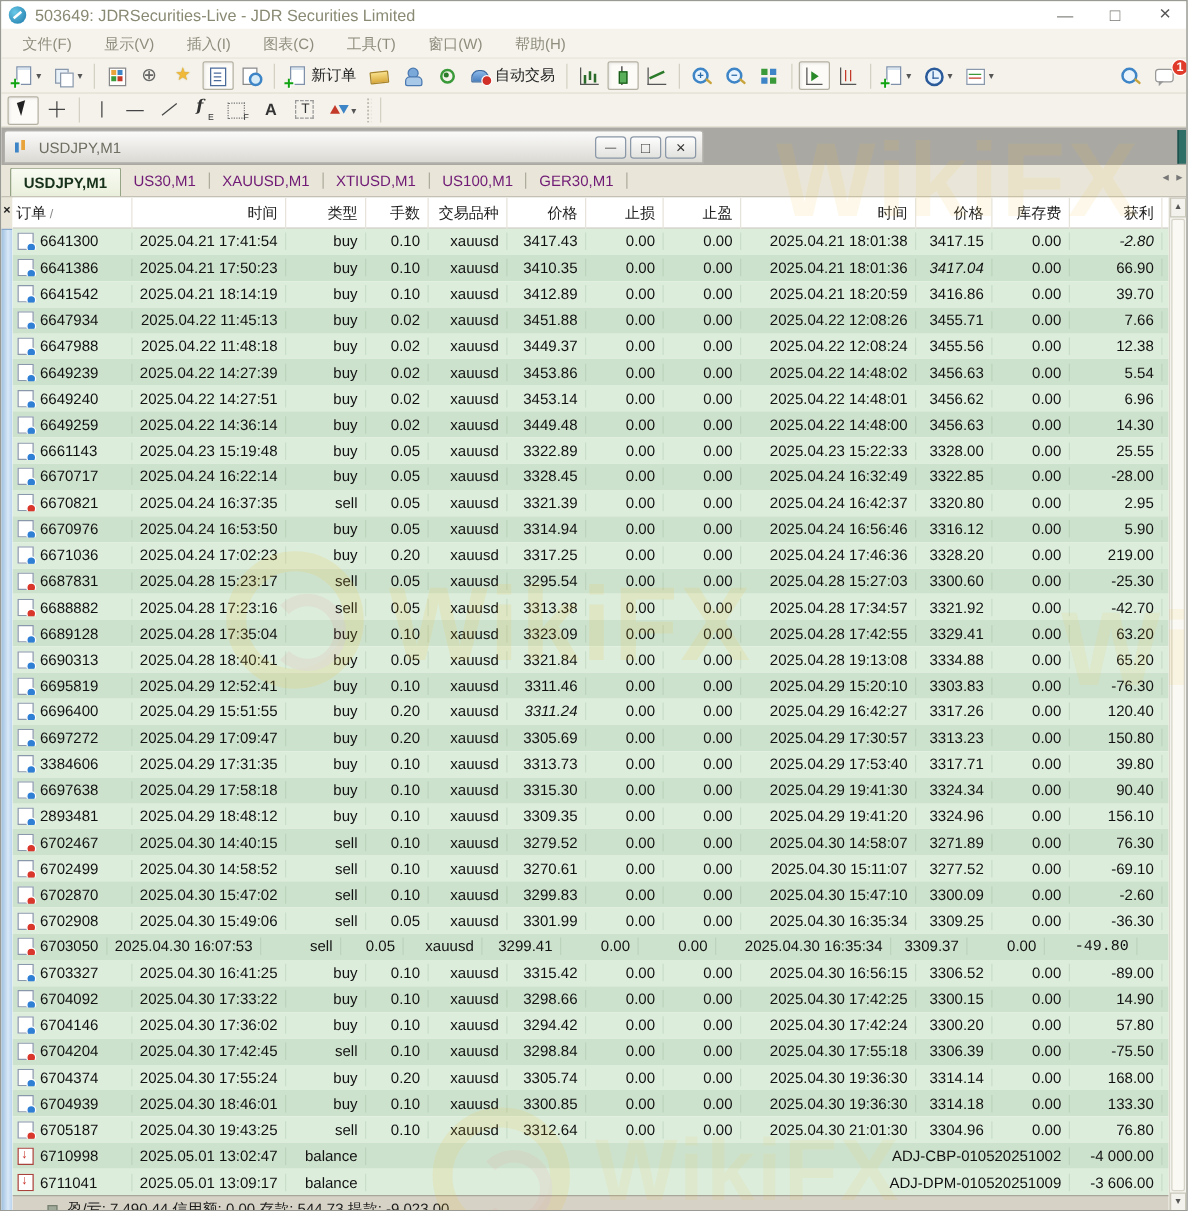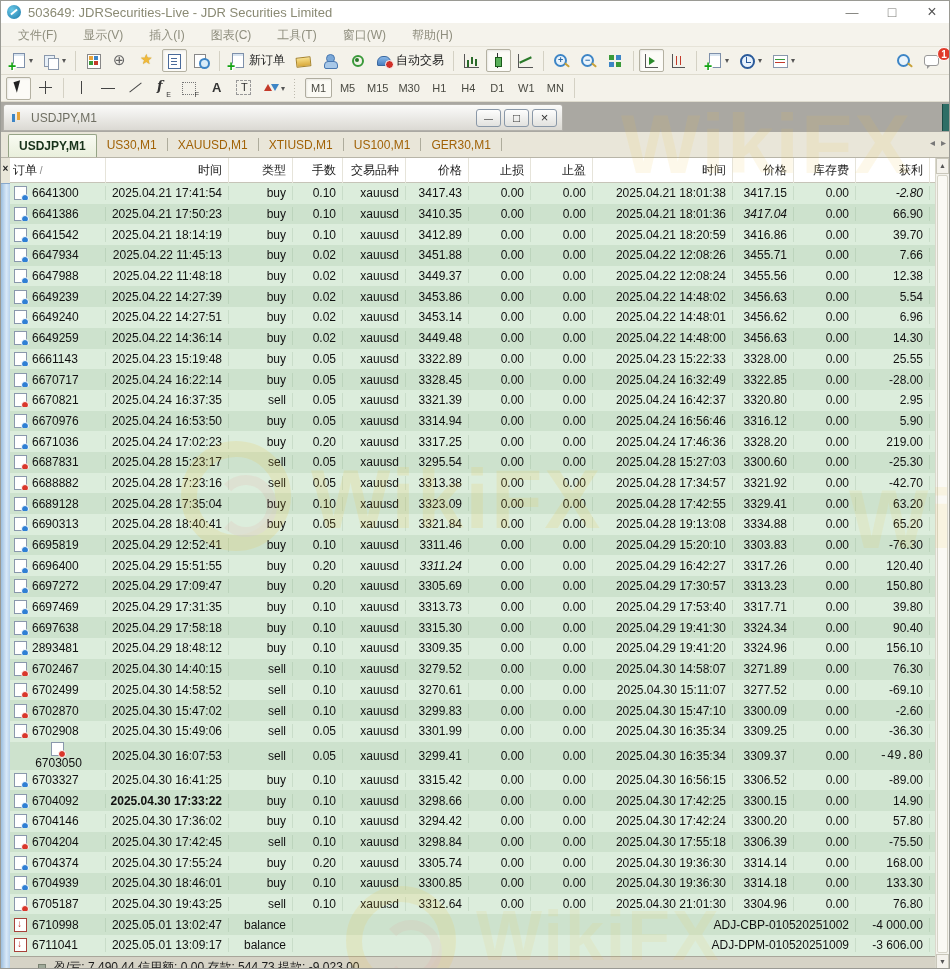--- a/index.html
+++ b/index.html
@@ -99,21 +99,21 @@
   .cwin{position:absolute;left:2px;top:2px;width:560px;height:27px;background:linear-gradient(#fbfbfa,#dbd9d3);border:1px solid #b2b0aa;border-radius:3px 3px 0 0;display:flex;align-items:center;padding:0 5px;}
   .ctitle{color:#6e6e62;margin-left:5px;}
   .cbtns{position:absolute;right:5px;top:4px;display:flex;gap:3px;}
   .cb{width:25px;height:18px;background:linear-gradient(#fdfdfd,#e2e2df);border:1px solid #8a98a8;border-radius:3px;text-align:center;font-size:11px;line-height:16px;color:#333;}
   .cb.min::before{content:"—";font-size:9px;}
   .cb.res::before{content:"□";font-size:12px;}
   .cb.cls::before{content:"×";font-size:13px;}
   .sliver{position:absolute;right:0;top:2px;width:7px;height:27px;background:#2e6e66;border-left:1px solid #1a4a44;}
   
   .tabsrow{height:26px;background:#e9e6d9;border-bottom:1px solid #b8b5a8;display:flex;align-items:flex-end;padding-left:7px;position:relative;}
-  .tab{height:20px;display:flex;align-items:center;padding:0 10px;color:#a16207;margin-bottom:2px;}
+  .tab{height:20px;display:flex;align-items:center;padding:0 10px;color:#701a75;margin-bottom:2px;}
   .tab.active{height:23px;margin-bottom:0;background:linear-gradient(#f9fbf2,#e9efdc);border:1px solid #96a486;border-bottom:none;border-radius:2px 2px 0 0;font-weight:bold;color:#17311a;}
   .tabsep{width:1px;height:13px;background:#aeac9c;margin-bottom:6px;}
   .tabscroll{position:absolute;right:3px;top:5px;display:flex;gap:6px;color:#777;font-size:10px;}
   
   .panel{display:flex;height:812px;position:relative;}
   .leftrail{width:9px;flex:0 0 auto;display:flex;flex-direction:column;background:#e9e6d9;}
   .xbtn{height:25px;text-align:center;font-weight:bold;font-size:10px;line-height:22px;color:#222;}
   .xbtn::before{content:"×";}
   .bluestrip{flex:1;background:linear-gradient(90deg,#9cbede,#d8e8f8 60%,#b8d2ec);border-top:1px solid #88a8cc;}
   .tablewrap{flex:1;display:flex;flex-direction:column;background:#fff;overflow:hidden;}
@@ -294,31 +294,20 @@
         </div>
         <div class="ti">
           <span class="ic ic-text-label"></span>
         </div>
         <div class="ti">
           <span class="ic ic-arrows"></span>
           <span class="dd">▾</span>
         </div>
       </span>
     <span class="grip"></span>
-    <span class="tfgroup" id="tfgroup">
-        <span class="tf active">M1</span>
-        <span class="tf">M5</span>
-        <span class="tf">M15</span>
-        <span class="tf">M30</span>
-        <span class="tf">H1</span>
-        <span class="tf">H4</span>
-        <span class="tf">D1</span>
-        <span class="tf">W1</span>
-        <span class="tf">MN</span>
-      </span>
     <span class="tsep"></span>
   </div>
 
   <div class="mdi">
     <div class="cwin">
       <span class="ic ic-chart-mini"></span>
       <span class="ctitle">USDJPY,M1</span>
       <span class="cbtns">
         <span class="cb min"></span>
         <span class="cb res"></span>
@@ -703,21 +692,21 @@
             <span class="cell" style="width: 62px;">0.00</span>
             <span class="cell" style="width: 62px;">0.00</span>
             <span class="cell" style="width: 140px;">2025.04.29 17:30:57</span>
             <span class="cell" style="width: 61px;">3313.23</span>
             <span class="cell" style="width: 62px;">0.00</span>
             <span class="cell" style="width: 74px;">150.80</span>
           </div>
           <div class="trow light">
             <span class="cell left" style="width: 96px;">
               <span class="rowic buy"></span>
-              <span class="otext">6697469</span>
+              <span class="otext">3384606</span>
             </span>
             <span class="cell" style="width: 123px;">2025.04.29 17:31:35</span>
             <span class="cell" style="width: 64px;">buy</span>
             <span class="cell" style="width: 50px;">0.10</span>
             <span class="cell" style="width: 63px;">xauusd</span>
             <span class="cell" style="width: 63px;">3313.73</span>
             <span class="cell" style="width: 62px;">0.00</span>
             <span class="cell" style="width: 62px;">0.00</span>
             <span class="cell" style="width: 140px;">2025.04.29 17:53:40</span>
             <span class="cell" style="width: 61px;">3317.71</span>
@@ -820,21 +809,21 @@
             <span class="cell" style="width: 63px;">xauusd</span>
             <span class="cell" style="width: 63px;">3301.99</span>
             <span class="cell" style="width: 62px;">0.00</span>
             <span class="cell" style="width: 62px;">0.00</span>
             <span class="cell" style="width: 140px;">2025.04.30 16:35:34</span>
             <span class="cell" style="width: 61px;">3309.25</span>
             <span class="cell" style="width: 62px;">0.00</span>
             <span class="cell" style="width: 74px;">-36.30</span>
           </div>
           <div class="trow dark">
-            <span class="cell left" style="width: 96px; flex-direction: column;">
+            <span class="cell left" style="width: 76px;">
               <span class="rowic sell"></span>
               <span class="otext">6703050</span>
             </span>
             <span class="cell" style="width: 123px;">2025.04.30 16:07:53</span>
             <span class="cell" style="width: 64px;">sell</span>
             <span class="cell" style="width: 50px;">0.05</span>
             <span class="cell" style="width: 63px;">xauusd</span>
             <span class="cell" style="width: 63px;">3299.41</span>
             <span class="cell" style="width: 62px;">0.00</span>
             <span class="cell" style="width: 62px;">0.00</span>
@@ -858,21 +847,21 @@
             <span class="cell" style="width: 140px;">2025.04.30 16:56:15</span>
             <span class="cell" style="width: 61px;">3306.52</span>
             <span class="cell" style="width: 62px;">0.00</span>
             <span class="cell" style="width: 74px;">-89.00</span>
           </div>
           <div class="trow dark">
             <span class="cell left" style="width: 96px;">
               <span class="rowic buy"></span>
               <span class="otext">6704092</span>
             </span>
-            <span class="cell" style="width: 123px; font-weight: bold;">2025.04.30 17:33:22</span>
+            <span class="cell" style="width: 123px;">2025.04.30 17:33:22</span>
             <span class="cell" style="width: 64px;">buy</span>
             <span class="cell" style="width: 50px;">0.10</span>
             <span class="cell" style="width: 63px;">xauusd</span>
             <span class="cell" style="width: 63px;">3298.66</span>
             <span class="cell" style="width: 62px;">0.00</span>
             <span class="cell" style="width: 62px;">0.00</span>
             <span class="cell" style="width: 140px;">2025.04.30 17:42:25</span>
             <span class="cell" style="width: 61px;">3300.15</span>
             <span class="cell" style="width: 62px;">0.00</span>
             <span class="cell" style="width: 74px;">14.90</span>

